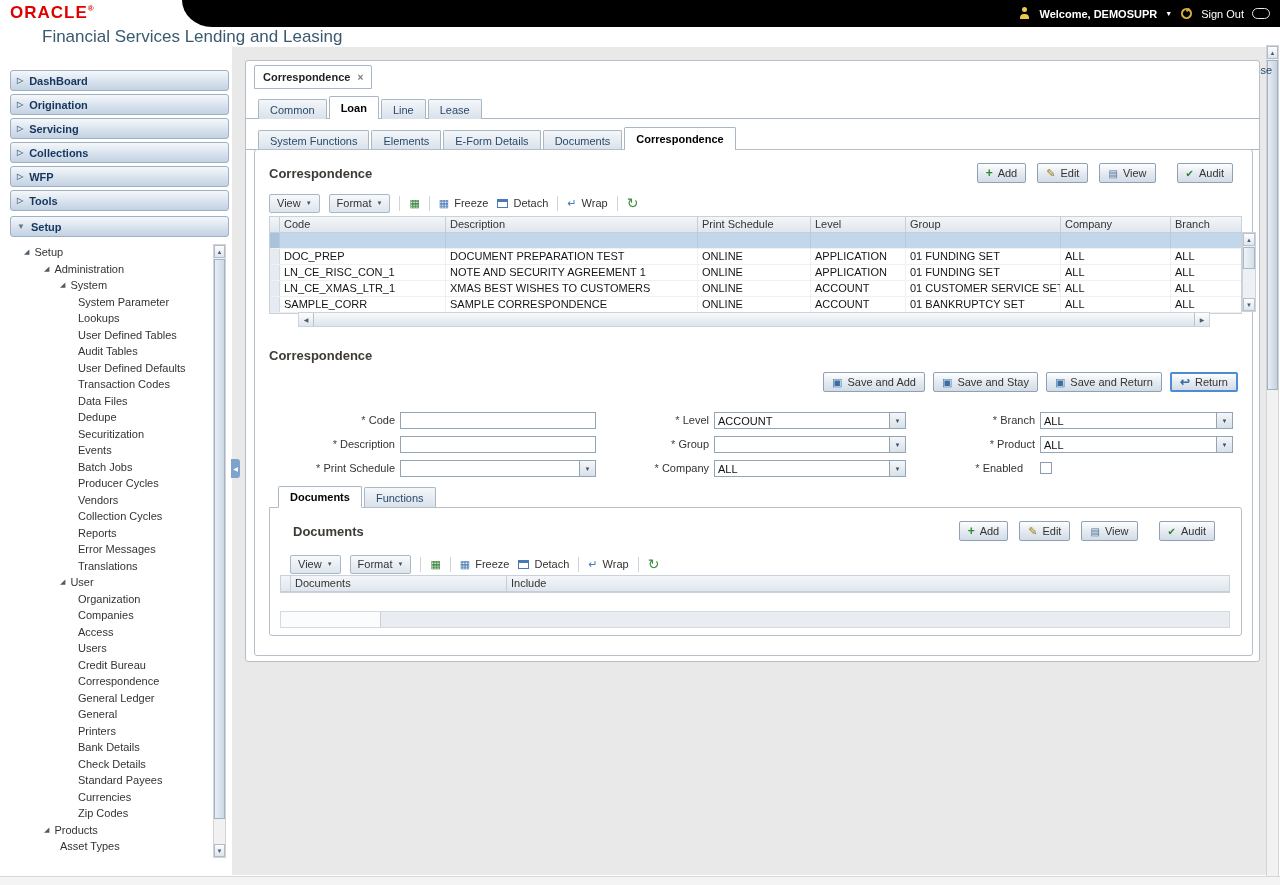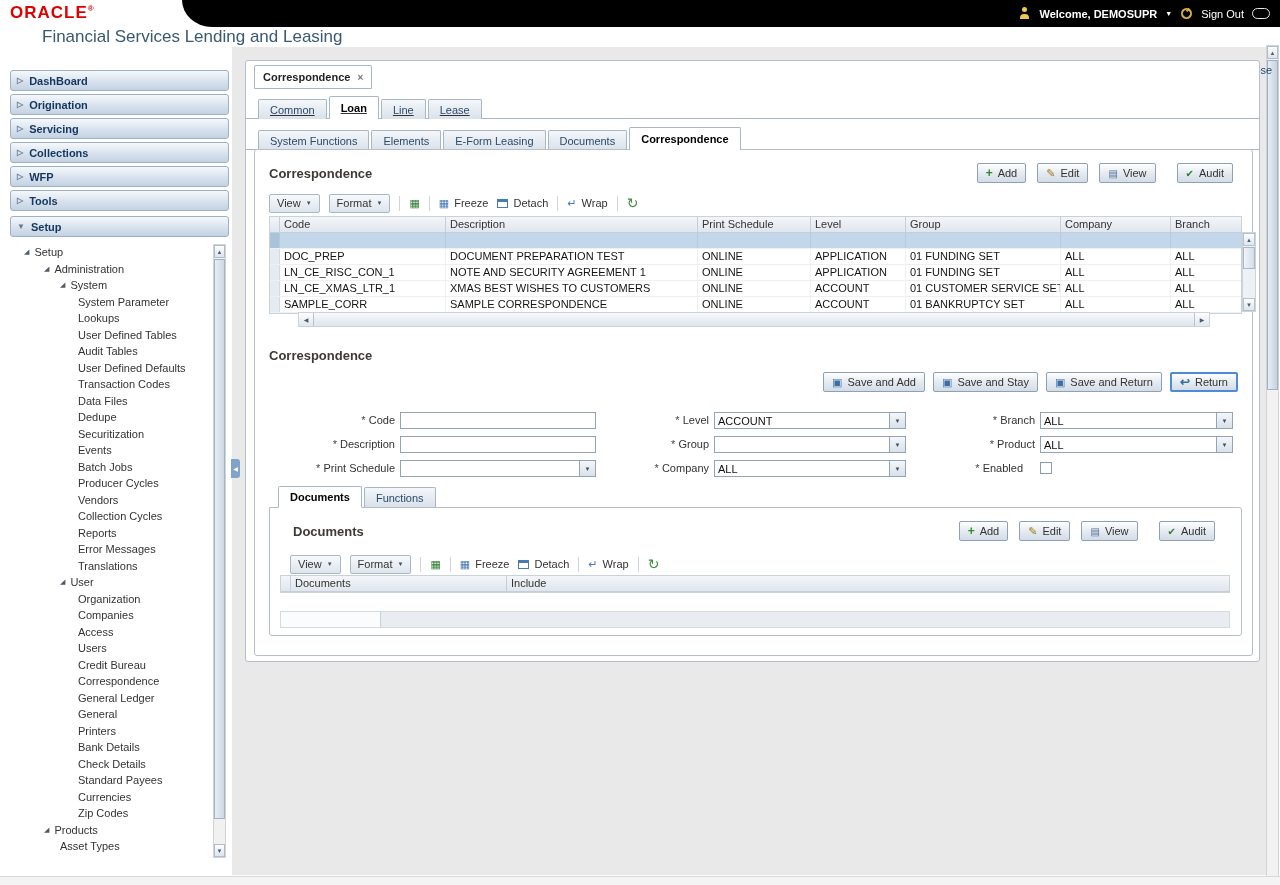--- a/index.html
+++ b/index.html
@@ -72,21 +72,21 @@
   
   .main-panel { position:absolute; left:245px; top:60px; width:1015px; height:602px;
                 background:#fff; border:1px solid #b6bfc9; border-radius:3px; }
   .win-tab { position:absolute; left:8px; top:4px; height:24px; padding:0 8px;
              background:#fff; border:1px solid #a9b6c4; border-radius:2px 2px 0 0;
              display:flex; align-items:center; gap:7px; font-weight:bold; color:#222; }
   .win-tab .x { color:#777; font-size:10px; cursor:pointer; }
 
   .tabrow { position:absolute; left:0; width:1013px; height:23px; border-bottom:1px solid #a9b6c4;
             display:flex; gap:2px; padding-left:12px; }
-  .tabrow1 { top:35px;text-decoration:underline; } .tabrow2 { top:66px; }
+  .tabrow1 { top:35px; } .tabrow2 { top:66px; }
   .tab { height:20px; margin-top:3px; padding:0 11px; display:flex; align-items:center;
          border:1px solid #a9b6c4; border-bottom:none; border-radius:2px 2px 0 0;
          background:linear-gradient(#f4f7fa,#d9e1ea); color:#2a4a6b; font-size:11px; cursor:pointer; }
   .tab.active { height:23px; margin-top:0; background:#fff; font-weight:bold; color:#000;
                 position:relative; z-index:2; }
 
   .inner { position:absolute; left:8px; top:88px; width:999px; height:507px;
            border:1px solid #b6bfc9; border-radius:3px; background:#fff; }
 
   .sec-title { font-weight:bold; font-size:13px; color:#3e3a35; }
@@ -376,21 +376,21 @@
   <div class="tabrow tabrow1">
     <div class="tab">Common</div>
     <div class="tab active">Loan</div>
     <div class="tab">Line</div>
     <div class="tab">Lease</div>
   </div>
 
   <div class="tabrow tabrow2">
     <div class="tab">System Functions</div>
     <div class="tab">Elements</div>
-    <div class="tab">E-Form Leasing</div>
+    <div class="tab">E-Form Details</div>
     <div class="tab">Documents</div>
     <div class="tab active">Correspondence</div>
   </div>
 
   <div class="inner">
 
     <div class="sec1-head">
       <span class="sec-title">Correspondence</span>
       <div class="actions">
         <button class="btn">

